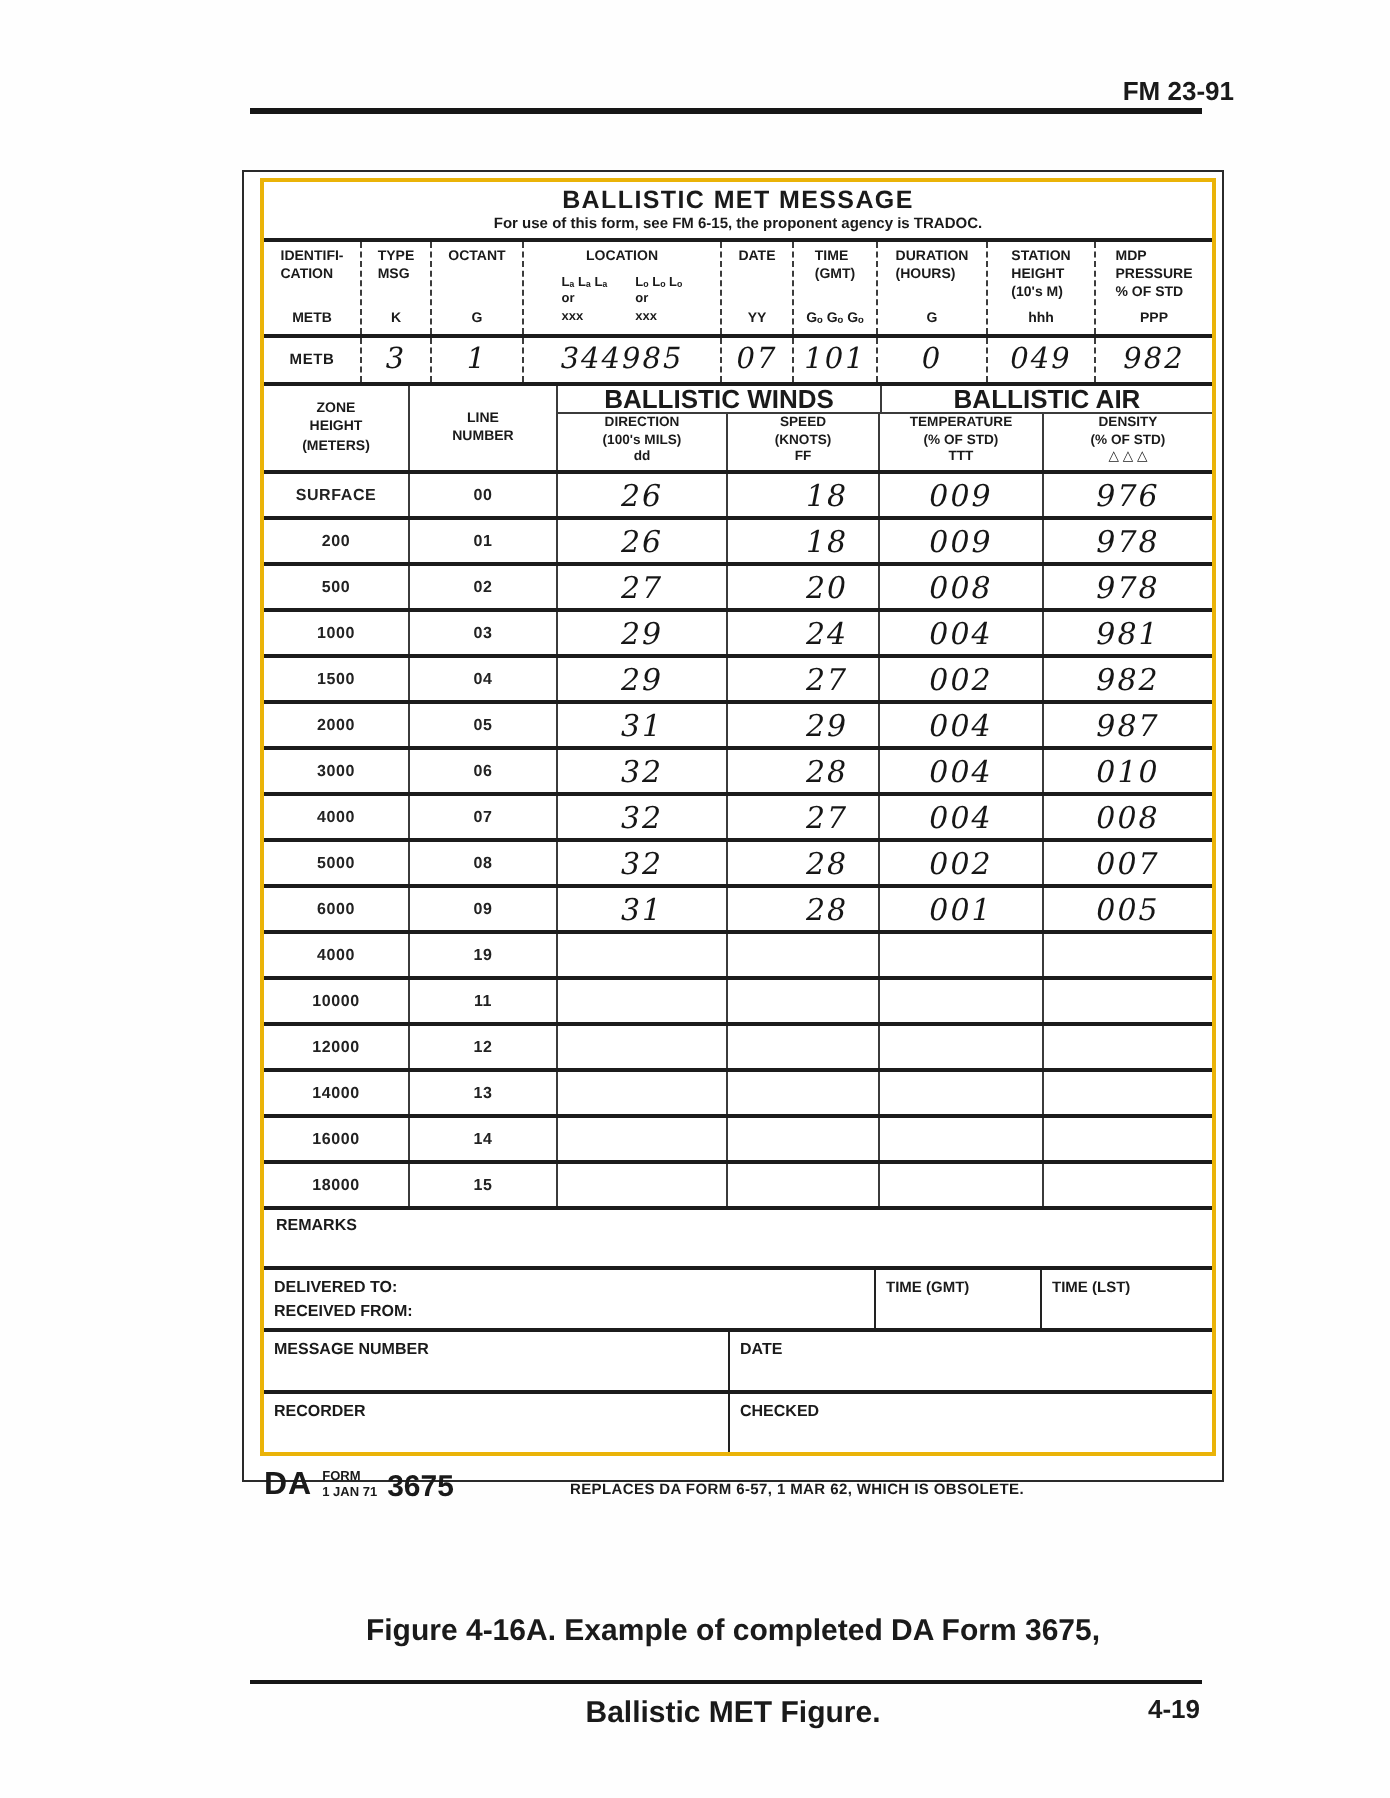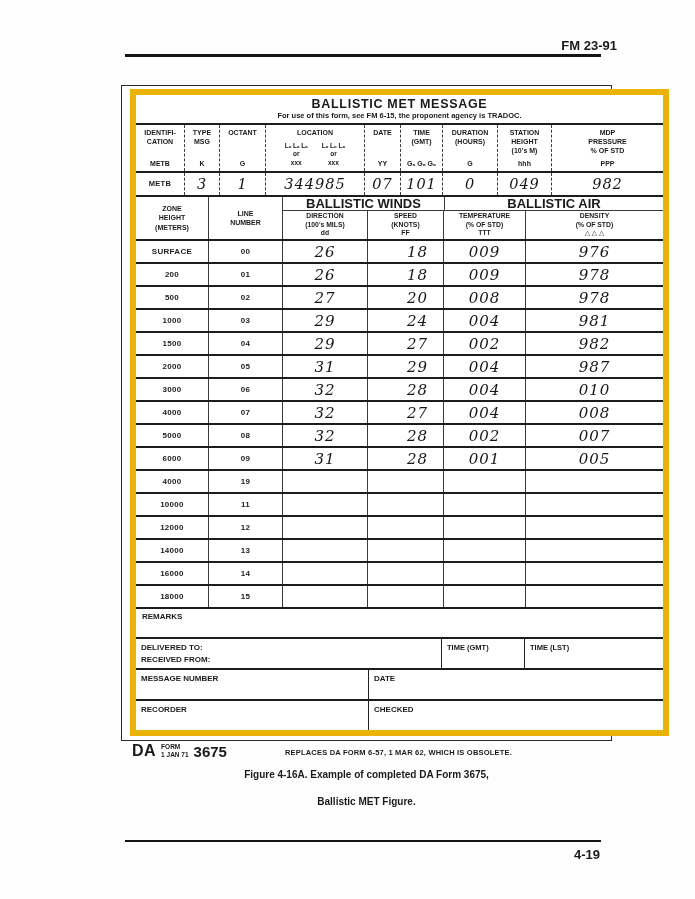--- a/index.html
+++ b/index.html
@@ -11,33 +11,33 @@
   }
   .doc-ref { position: absolute; top: 38px; right: 78px; font-size: 13px; font-weight: bold; }
   .top-rule { position: absolute; top: 54px; left: 125px; width: 476px; height: 3px; background: #161616; }
   .bottom-rule { position: absolute; top: 840px; left: 125px; width: 476px; height: 2px; background: #161616; }
   .page-num { position: absolute; top: 847px; right: 95px; font-size: 13px; font-weight: bold; }
 
   .form-box {
     position: absolute; left: 121px; top: 85px; width: 491px; height: 656px;
     border: 1.5px solid #2a2a2a; background: #fff; padding: 3px 0 0 8px;
   }
-  .form-table { width: 539px; border: 6px solid #eab308; background: #fff; }
+  .form-table { width: 478px; border: 2px solid #eab308; background: #fff; }
 
   .title-band { text-align: center; padding: 2px 0 3px; }
   .form-title { font-size: 12.5px; font-weight: bold; letter-spacing: 0.7px; }
   .form-subtitle { font-size: 7.5px; font-weight: bold; margin-top: 0; }
 
   .row { display: flex; border-top: 2px solid #1c1c1c; }
 
   
   .id-header { height: 48px; }
   .idc {
     border-left: 1px dashed #3c3c3c; display: flex; flex-direction: column;
-    justify-content: space-between; align-items: center; text-align: center;
+    justify-content: space-between; align-items: center; text-align: left;
     font-size: 7px; font-weight: bold; line-height: 1.3; padding: 3px 1px;
     white-space: pre-line;
   }
   .idc:first-child { border-left: none; }
   .ic1 { width: 48px; } .ic2 { width: 35px; } .ic3 { width: 46px; }
   .ic4 { width: 99px; } .ic5 { width: 36px; } .ic6 { width: 42px; }
   .ic7 { width: 55px; } .ic8 { width: 54px; } .ic9 { flex: 1; }
   .loc-subs { display: flex; gap: 14px; justify-content: center; width: 100%; margin-top: 1px; }
   .loc-sub { white-space: pre-line; font-size: 6.5px; font-weight: bold; line-height: 1.35; }
 
@@ -92,22 +92,22 @@
   .half-right { flex: 1; border-left: 1.5px solid #222; }
 
   
   .form-footer { display: flex; align-items: flex-end; margin-top: 6px; margin-left: 2px; }
   .da-word { font-size: 16px; font-weight: bold; letter-spacing: 0.5px; }
   .form-stack { display: flex; flex-direction: column; font-size: 6.5px; font-weight: bold; line-height: 1.25; margin: 0 5px 1px 5px; }
   .form-number { font-size: 15px; font-weight: bold; }
   .replaces { font-size: 7.5px; font-weight: bold; margin-left: 58px; margin-bottom: 3px; letter-spacing: 0.2px; }
 
   .caption {
-    position: absolute; top: 754px; left: 121px; width: 491px; text-align: center;
-    font-size: 10px; font-weight: bold; line-height: 1.35; white-space: pre-line;
+    position: absolute; top: 786px; left: 121px; width: 491px; text-align: center;
+    font-size: 15px; font-weight: bold; line-height: 1.35; white-space: pre-line;
   }
 </style>
 </head>
 <body>
 
 <div class="page">
 
   <div class="doc-ref">FM 23-91</div>
   <div class="top-rule"></div>
 

